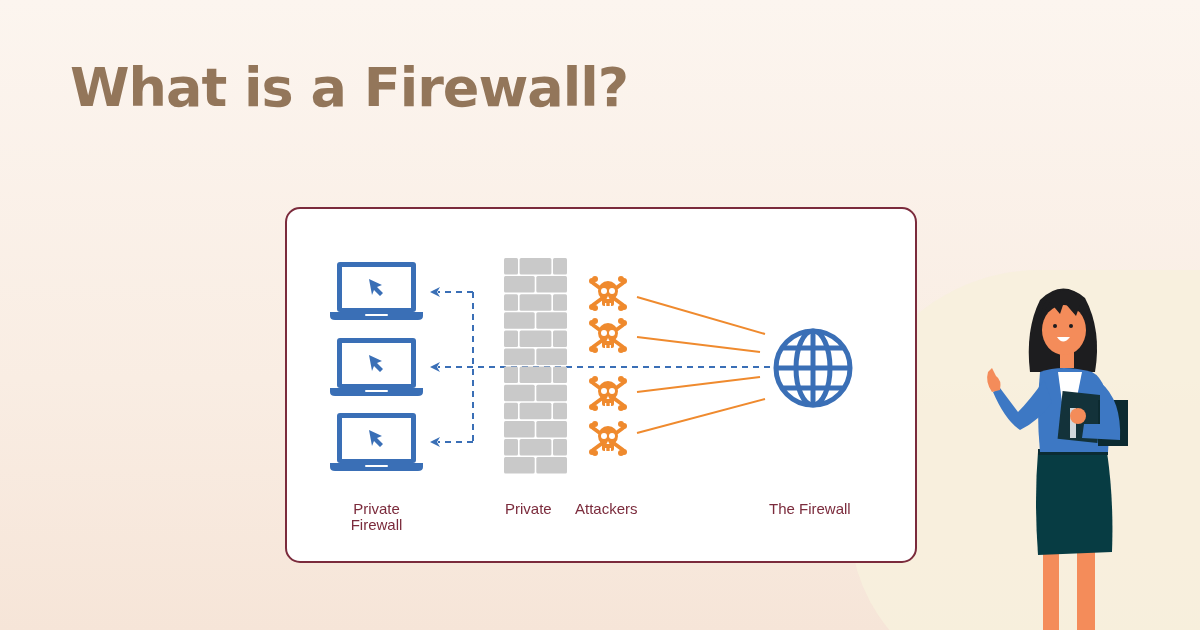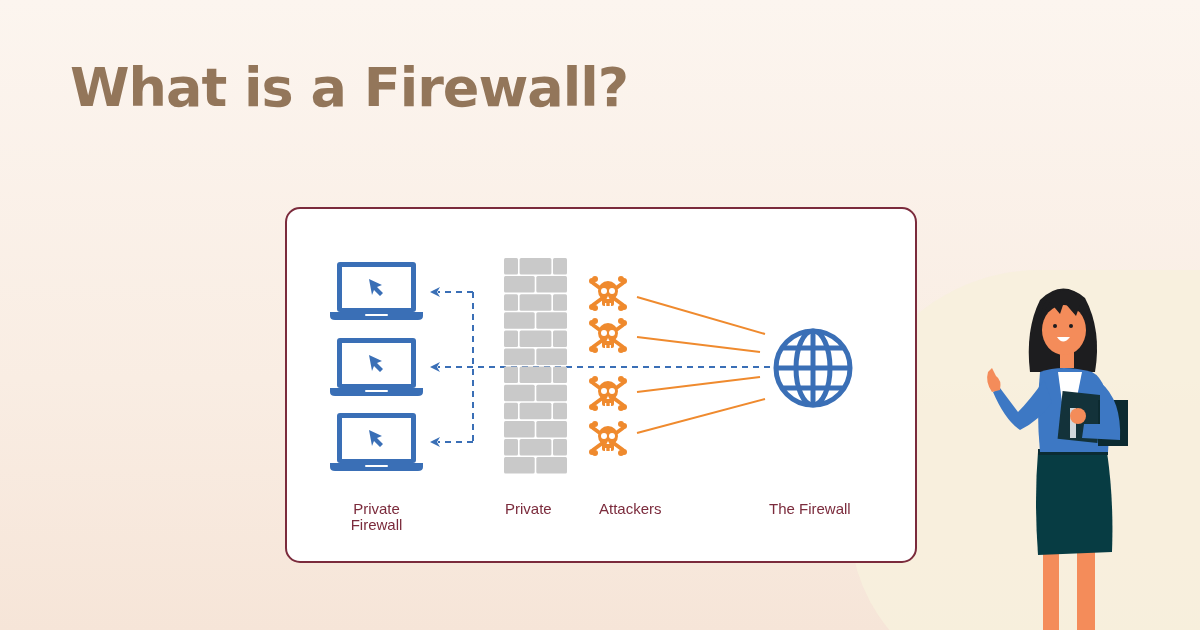--- a/index.html
+++ b/index.html
@@ -176,14 +176,14 @@
     <circle cx="1071" cy="326" r="2" fill="#1d1d1f"></circle>
     <path d="M1057 337 Q1063 346 1070 337 Z" fill="#ffffff"></path>
   </g>
 </svg>
 
 <div class="label" style="left:330px; top:501px; width:93px;">
   <div>Private</div>
   <div>Firewall</div>
 </div>
 <div class="label" style="left:505px; top:501px;">Private</div>
-<div class="label" style="left:575px; top:501px;margin-left:24px;">Attackers</div>
+<div class="label" style="left:575px; top:501px;">Attackers</div>
 <div class="label" style="left:769px; top:501px;">The Firewall</div>
 
 </body></html>

